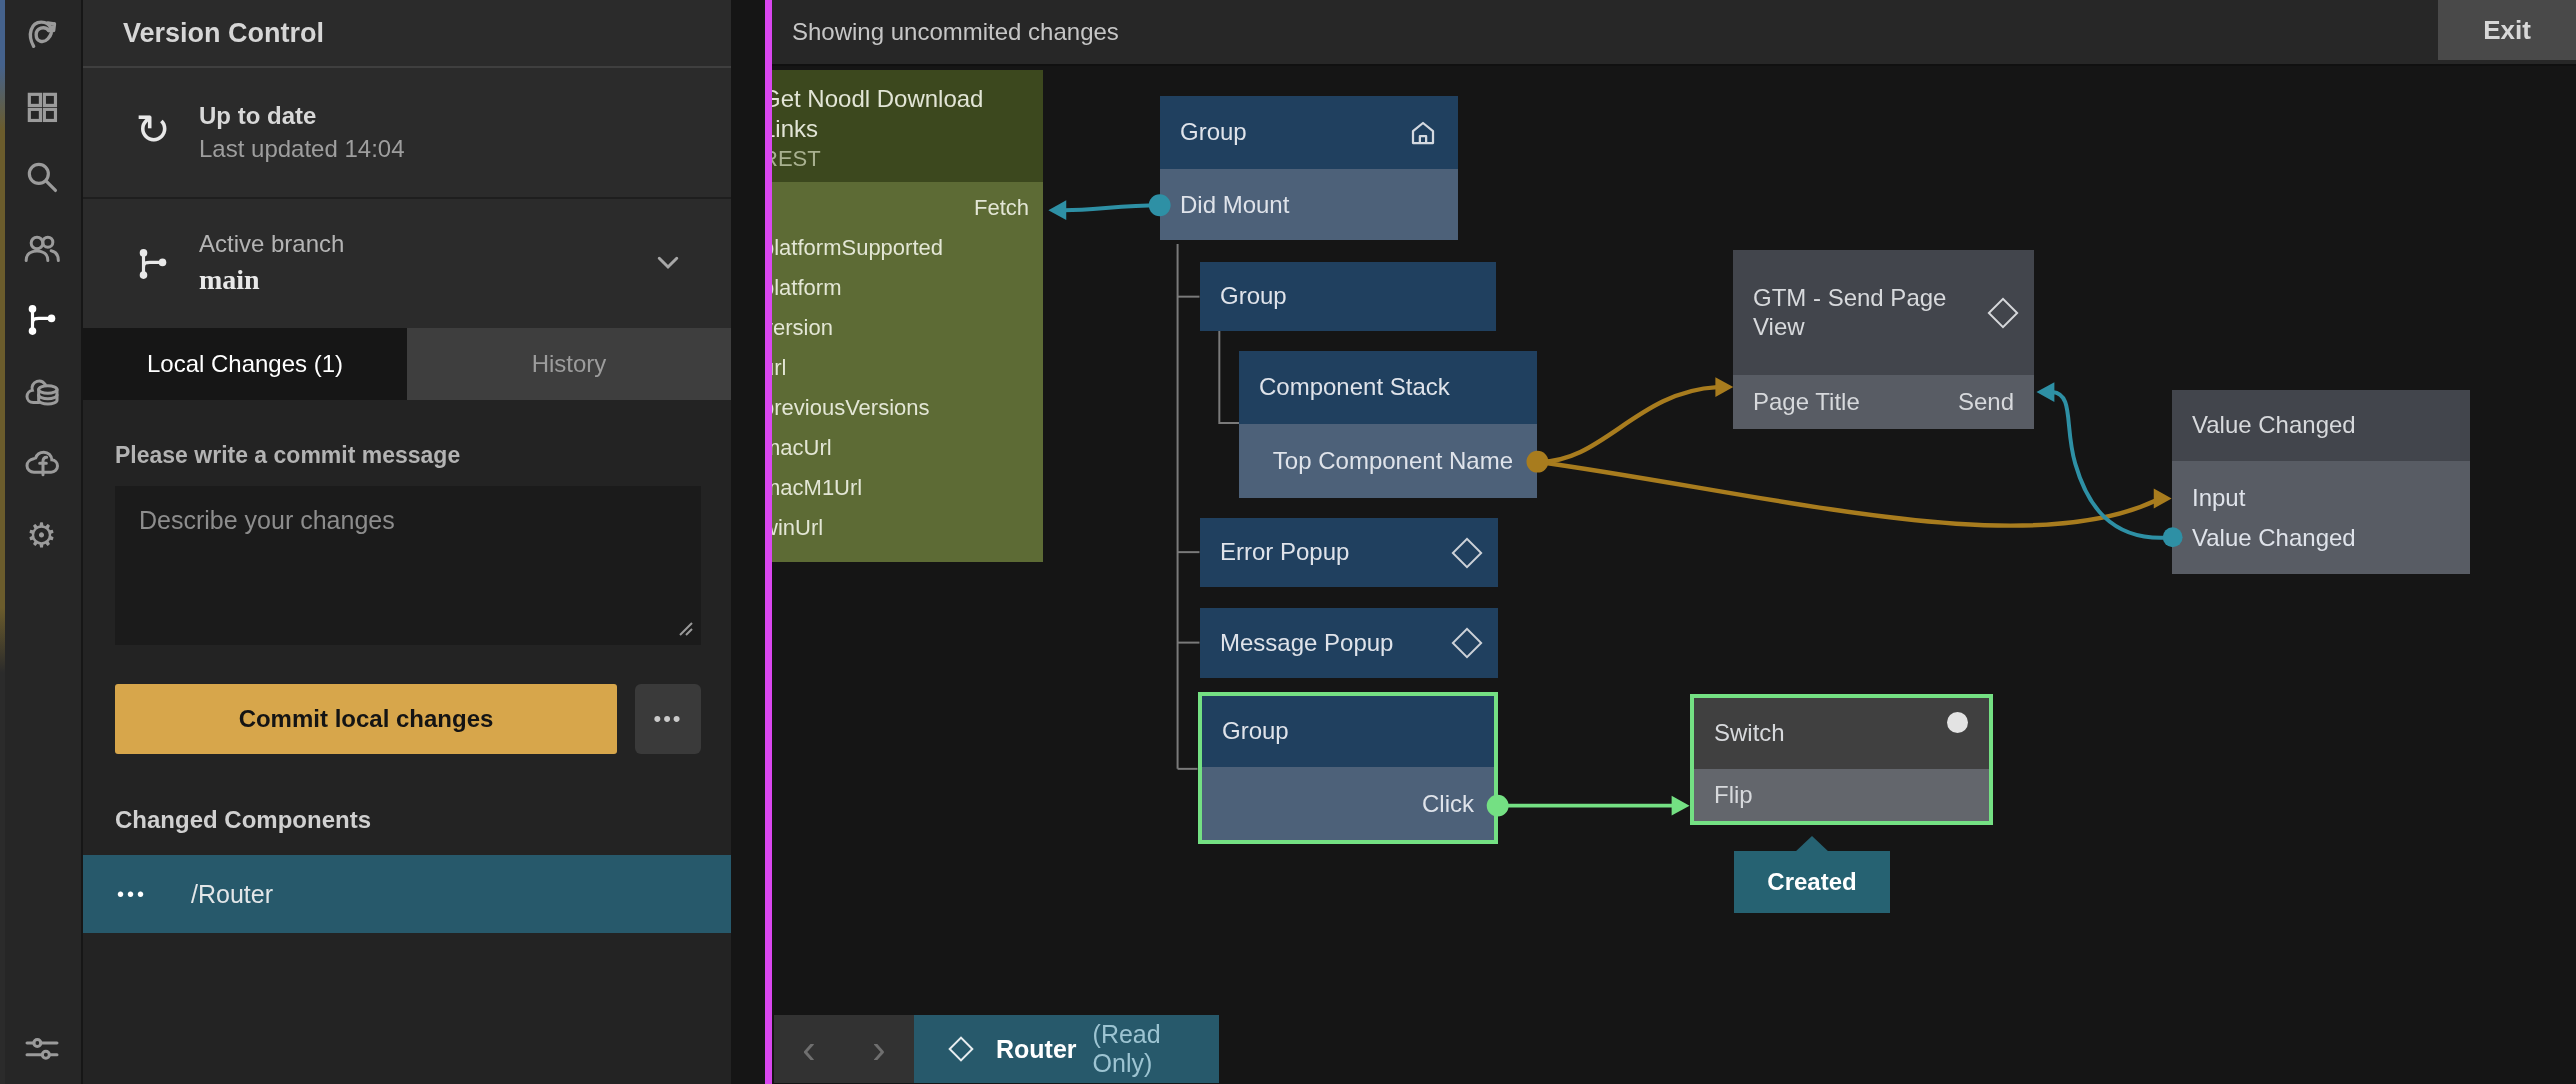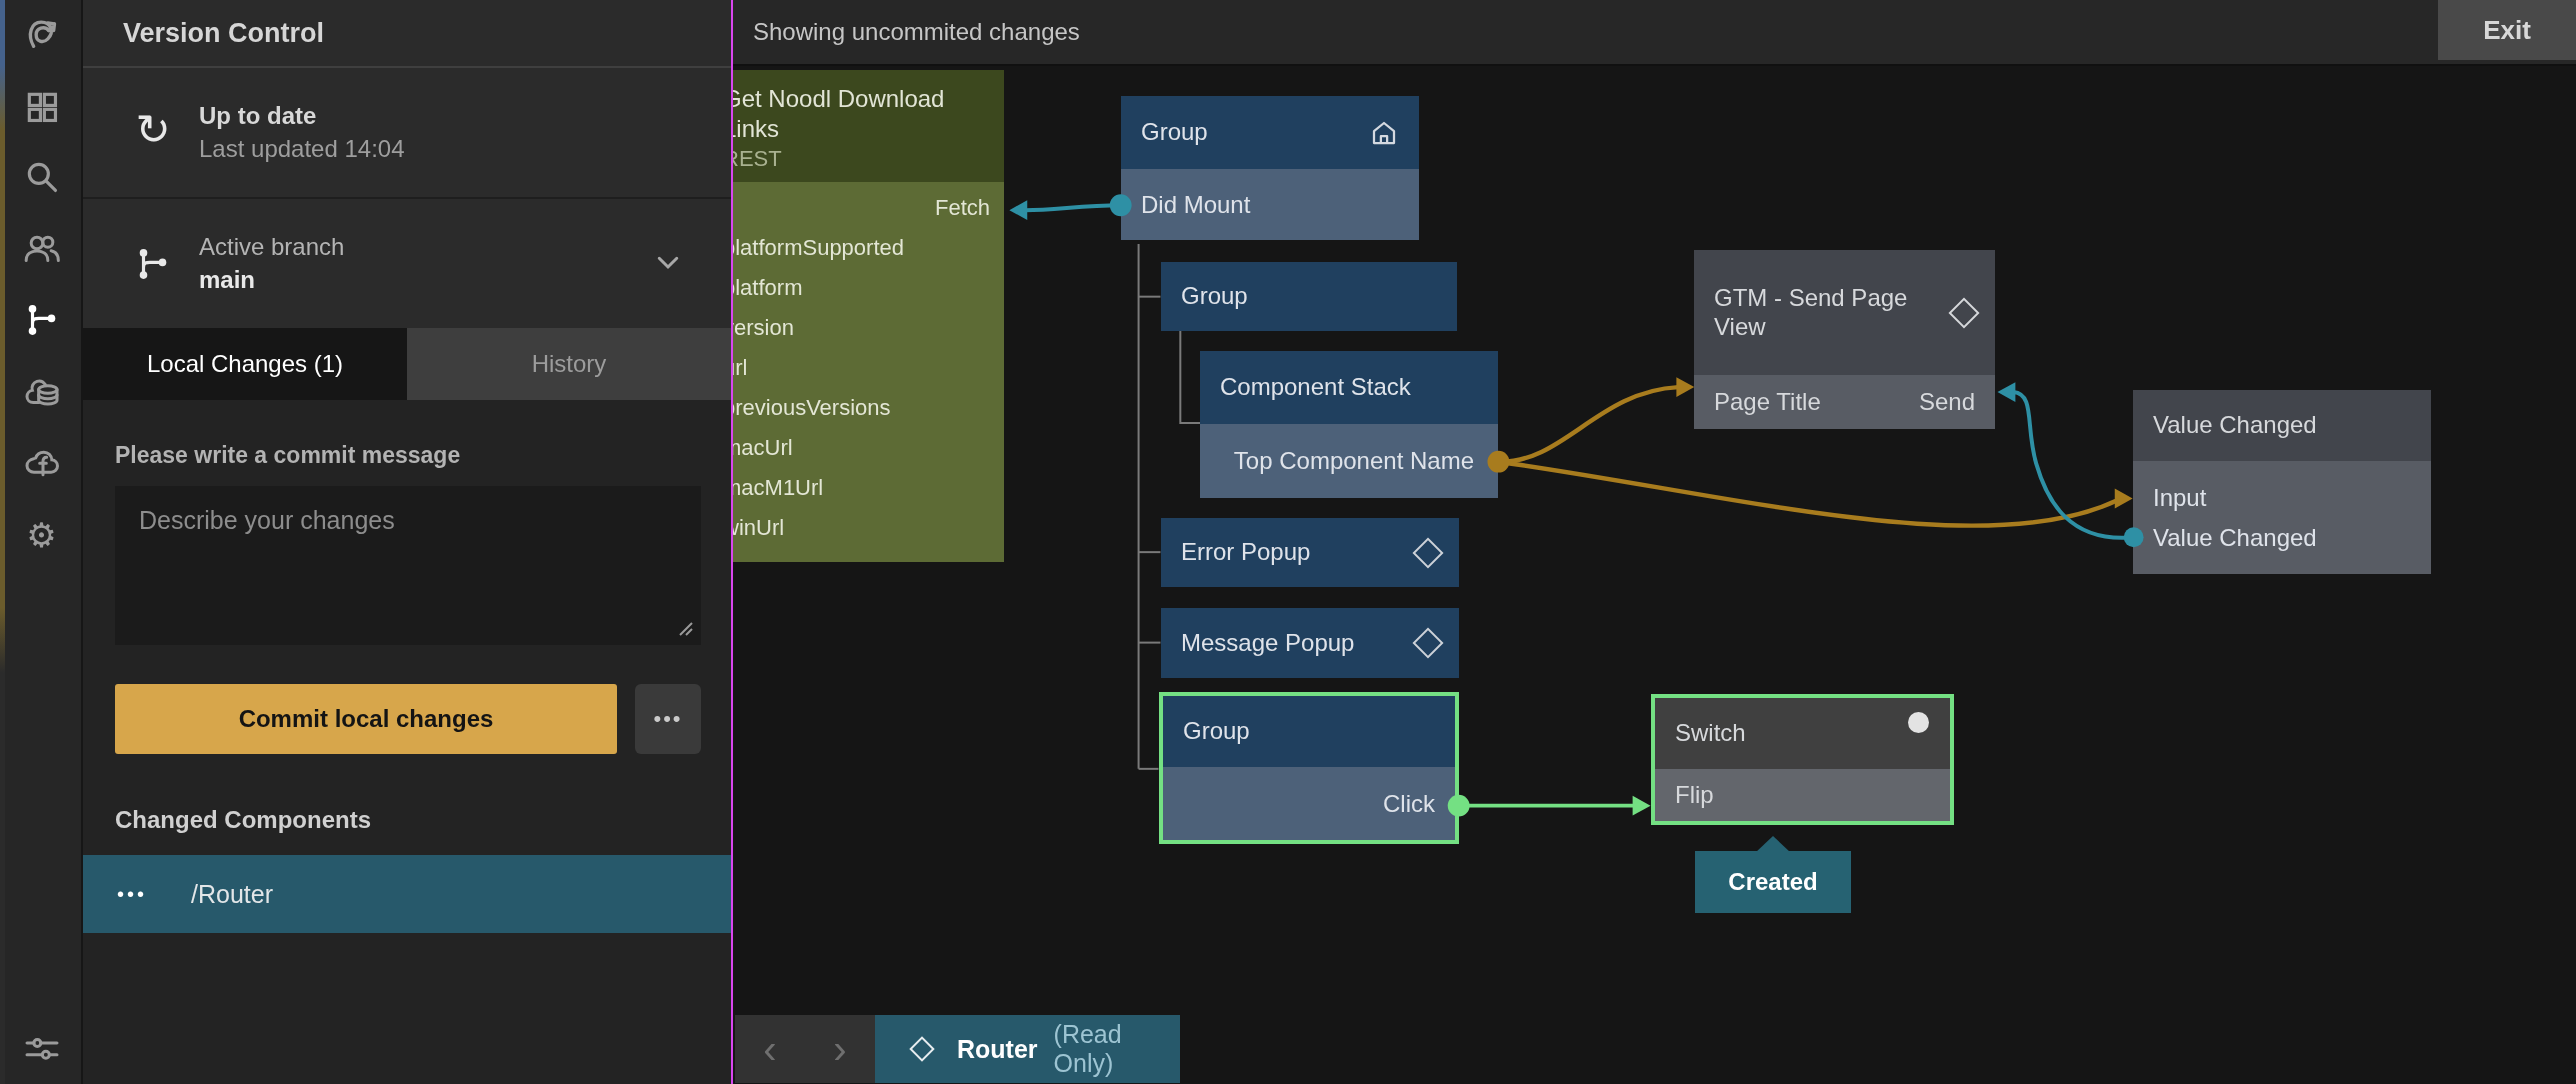--- a/index.html
+++ b/index.html
@@ -25,21 +25,21 @@
     border-bottom:2px solid #3f3f3f; display:flex; align-items:center; padding-left:40px; }
   .vc-title { font-size:27px; font-weight:bold; color:#d6d6d6; }
   .vc-sec { position:absolute; left:0; width:100%; display:flex; align-items:center; }
   .sec-status { top:68px; height:131px; border-bottom:2px solid #1e1e1e; }
   .sec-branch { top:199px; height:129px; }
   .sec-icon { width:60px; margin-left:40px; display:flex; align-items:center; justify-content:center; }
   .sec-text { margin-left:16px; }
   .sec-line1 { font-size:24px; font-weight:bold; color:#d8d8d8; line-height:1.35; }
   .sec-line2 { font-size:24px; color:#9e9e9e; line-height:1.35; }
   .sec-label  { font-size:24px; color:#b4b4b4; line-height:1.35; }
-  .sec-strong { font-size:24px; font-weight:bold; color:#e9e9e9; line-height:1.35; }
+  .sec-strong { font-size:28px; font-weight:bold; color:#e9e9e9; line-height:1.35;font-family:Liberation Serif, serif; }
   .refresh-glyph { font-size:42px; color:#e8e8e8; line-height:1; transform:translateY(-3px); }
   .chev-down { position:absolute; right:48px; top:50%; transform:translateY(-50%); }
 
   .vc-tabs { position:absolute; left:0; top:328px; width:100%; height:72px; display:flex; }
   .vc-tab { flex:1; display:flex; align-items:center; justify-content:center; font-size:24px; }
   .tab-active { background:#161616; color:#ffffff; }
   .tab-idle { background:#3e3e3e; color:#9c9c9c; }
 
   .vc-content { position:absolute; left:0; top:400px; width:100%; bottom:0; background:#232323; }
   .commit-label { position:absolute; left:32px; top:42px; font-size:23px; font-weight:bold; color:#b3b3b3; }
@@ -240,21 +240,21 @@
       <button class="more-btn">•••</button>
 
       <div class="changed-heading">Changed Components</div>
       <div class="changed-row">
         <span class="row-dots">•••</span>
         <span class="row-name">/Router</span>
       </div>
     </div>
   </div>
 
-  <div class="main" style="border-left:2px solid #d946ef;">
+  <div class="main" style="border-left:7px solid #d946ef;margin-left:34px;">
     <div class="topbar">
       <span class="topbar-status">Showing uncommited changes</span>
       <button class="exit-btn">Exit</button>
     </div>
 
     <div class="canvas">
 
       <svg class="layer" width="1845" height="1019" style="z-index:1" viewBox="0 0 1856 1025">
         <g stroke="#8c8c8c" stroke-width="2" fill="none" opacity="0.85">
           <path d="M408 179 V707"></path>

